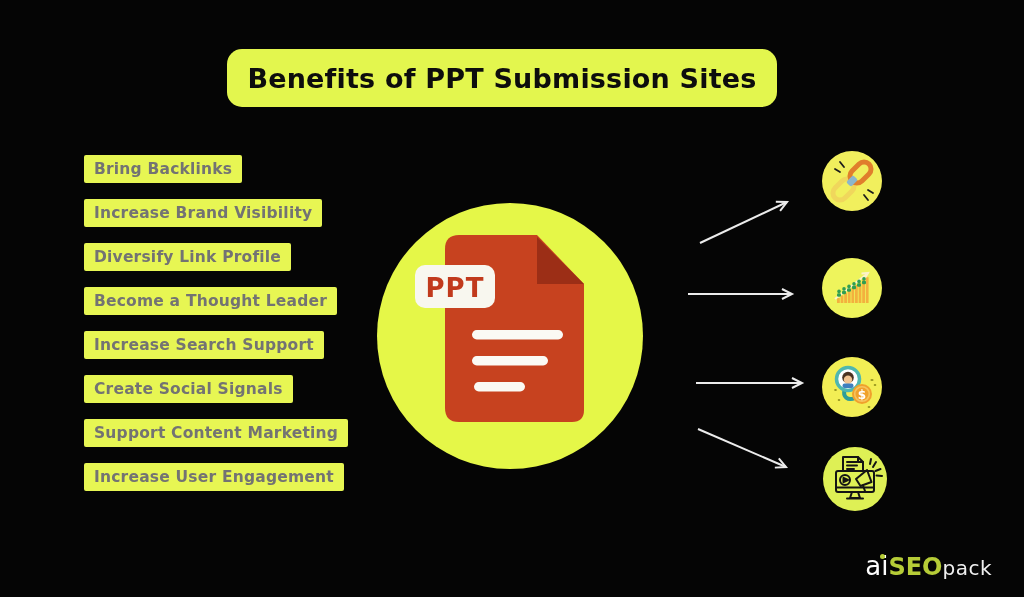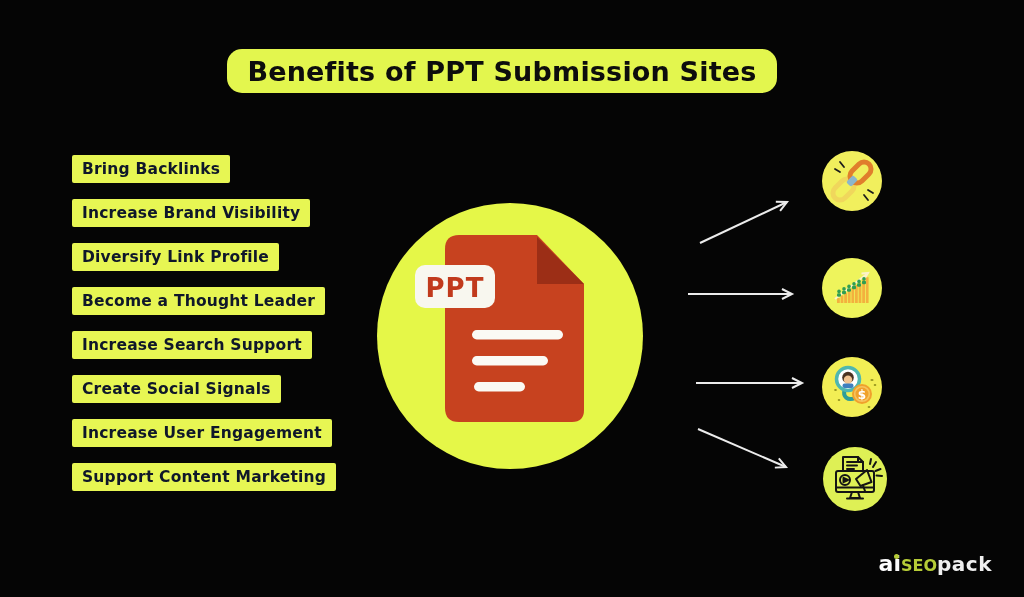--- a/index.html
+++ b/index.html
@@ -3,81 +3,81 @@
 <meta charset="utf-8">
 <style>
   html,body{margin:0;padding:0;background:#000;}
   .canvas{
     position:relative;width:1024px;height:597px;margin:0 auto;
     background:#050505;overflow:hidden;
     font-family:"DejaVu Sans","Liberation Sans",sans-serif;
   }
   
   .title-banner{
-    position:absolute;left:227px;top:49px;width:550px;height:44px;
+    position:absolute;left:227px;top:49px;width:550px;height:58px;
     background:#e3f64e;border-radius:15px;
     display:flex;align-items:center;justify-content:center;
   }
   .title-banner span{
     font-size:27px;font-weight:bold;color:#0d0d0d;letter-spacing:.2px;white-space:nowrap;
   }
   
   .benefits{
     position:absolute;left:72px;top:155px;
     display:flex;flex-direction:column;align-items:flex-start;gap:16px;
   }
   .chip{
-    background:#e7f653;color:#0f172a;font-size:15.5px;font-weight:bold;
-    padding:5px 10px;border-radius:2px;white-space:nowrap;letter-spacing:.2px;
+    background:#e7f653;color:#737373;font-size:15.5px;font-weight:bold;
+    padding:5px 10px;border-radius:2px;white-space:nowrap;letter-spacing:.2px;margin-left:12px;
   }
   
   .center-circle{
     position:absolute;left:377px;top:203px;width:266px;height:266px;
     border-radius:50%;background:#e5f748;
   }
   .doc-svg{position:absolute;left:405px;top:225px;}
   
   .arrows{position:absolute;left:0;top:0;pointer-events:none;}
   
   .icon-circle{position:absolute;border-radius:50%;}
   .icon-1{left:822px;top:151px;width:60px;height:60px;background:#f1ef5d;}
   .icon-2{left:822px;top:258px;width:60px;height:60px;background:#eef45c;}
   .icon-3{left:822px;top:357px;width:60px;height:60px;background:#f2ee55;}
   .icon-4{left:823px;top:447px;width:64px;height:64px;background:#def055;}
   .icon-circle svg{display:block;width:100%;height:100%;}
   
   .logo{
     position:absolute;right:32px;top:553px;display:flex;align-items:baseline;
   }
-  .logo-ai{position:relative;color:#fdfdfd;font-weight:bold;font-size:22px;line-height:1;}
+  .logo-ai{position:relative;color:#fdfdfd;font-weight:normal;font-size:26px;line-height:1;}
   .logo-dot{
     position:absolute;top:1px;left:15px;width:5px;height:5px;border-radius:50%;
     background:#b6cc37;
   }
-  .logo-seo{color:#b6cc37;font-weight:bold;font-size:16px;line-height:1;}
-  .logo-pack{color:#f0f0f0;font-weight:700;font-size:20px;line-height:1;letter-spacing:.5px;}
+  .logo-seo{color:#b6cc37;font-weight:bold;font-size:24px;line-height:1;}
+  .logo-pack{color:#f0f0f0;font-weight:400;font-size:20px;line-height:1;letter-spacing:.5px;}
 </style>
 </head>
 <body>
 
 <div class="canvas">
 
   <div class="title-banner">
     <span>Benefits of PPT Submission Sites</span>
   </div>
 
   <div class="benefits">
     <div class="chip">Bring Backlinks</div>
     <div class="chip">Increase Brand Visibility</div>
     <div class="chip">Diversify Link Profile</div>
     <div class="chip">Become a Thought Leader</div>
     <div class="chip">Increase Search Support</div>
     <div class="chip">Create Social Signals</div>
+    <div class="chip">Support Content Marketing</div>
     <div class="chip">Increase User Engagement</div>
-    <div class="chip">Support Content Marketing</div>
   </div>
 
   <div class="center-circle"></div>
 
   <svg class="doc-svg" width="190" height="207" viewBox="0 0 190 207">
     <path d="M54 10 H132 L179 59 V185 Q179 197 167 197 H54 Q40 197 40 183 V24 Q40 10 54 10 Z" fill="#c7421f"></path>
     <path d="M132 12 L179 59 H132 Z" fill="#9c2e16"></path>
     <rect x="67" y="105" width="91" height="9.5" rx="4.75" fill="#fbfaf4"></rect>
     <rect x="67" y="131" width="76" height="9.5" rx="4.75" fill="#fbfaf4"></rect>
     <rect x="69" y="157" width="51" height="9.5" rx="4.75" fill="#fbfaf4"></rect>

